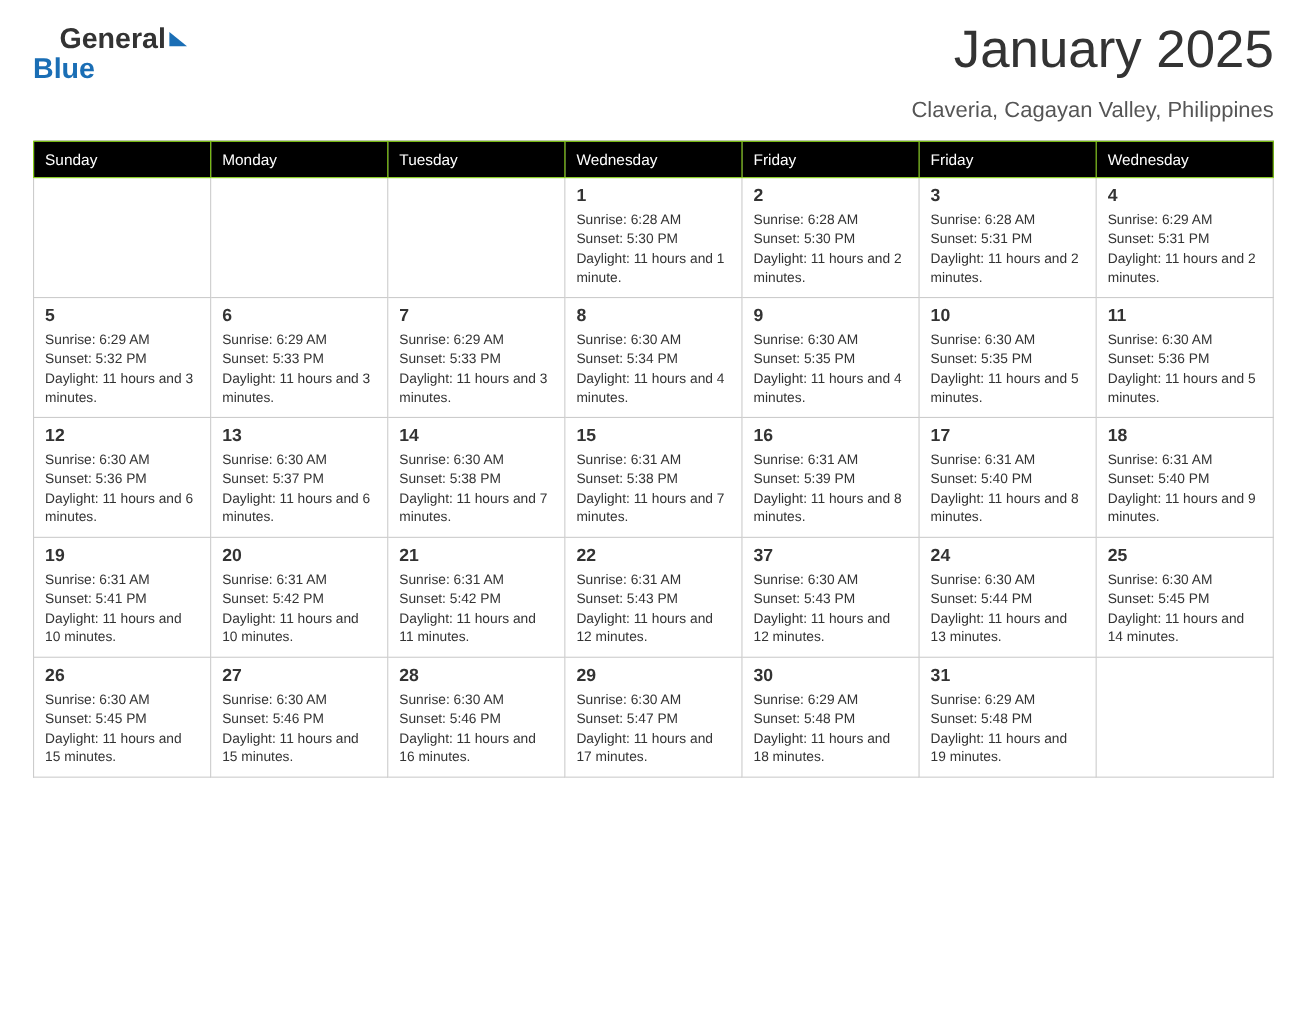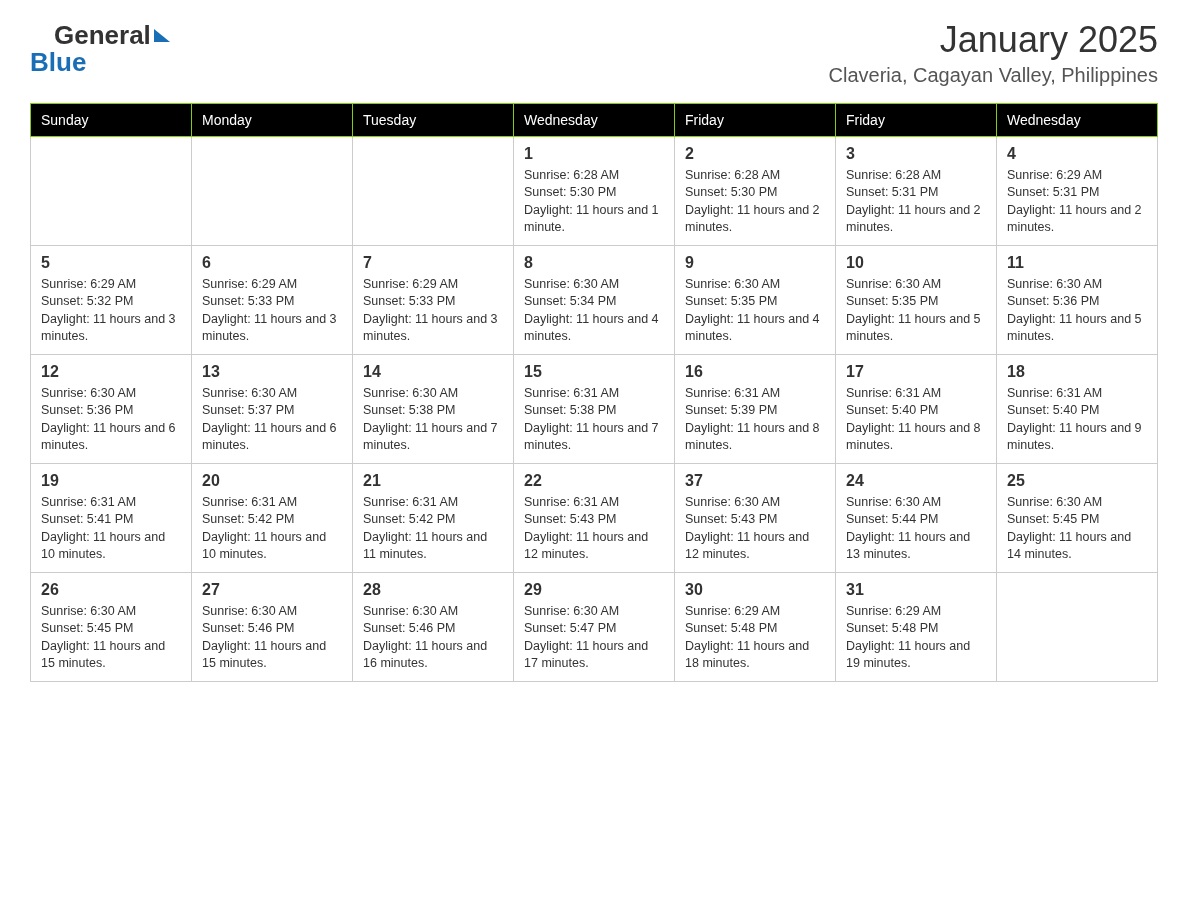--- a/index.html
+++ b/index.html
@@ -23,29 +23,29 @@
     }
     .logo-text-blue {
       font-size: 26px;
       font-weight: bold;
       color: #1a6eb5;
     }
     .title-area {
       text-align: right;
     }
     .month-title {
-      font-size: 36px;
+      font-size: 48px;
       font-weight: normal;
       color: #333;
       line-height: 1.1;
     }
     .location-title {
       font-size: 20px;
       color: #555;
-      margin-top: 4px;
+      margin-top: 16px;
     }
     .calendar-table {
       width: 100%;
       border-collapse: collapse;
       border: 1px solid #ccc;
     }
     .calendar-table th {
       background-color: #000000;
       color: #fff;
       text-align: left;

